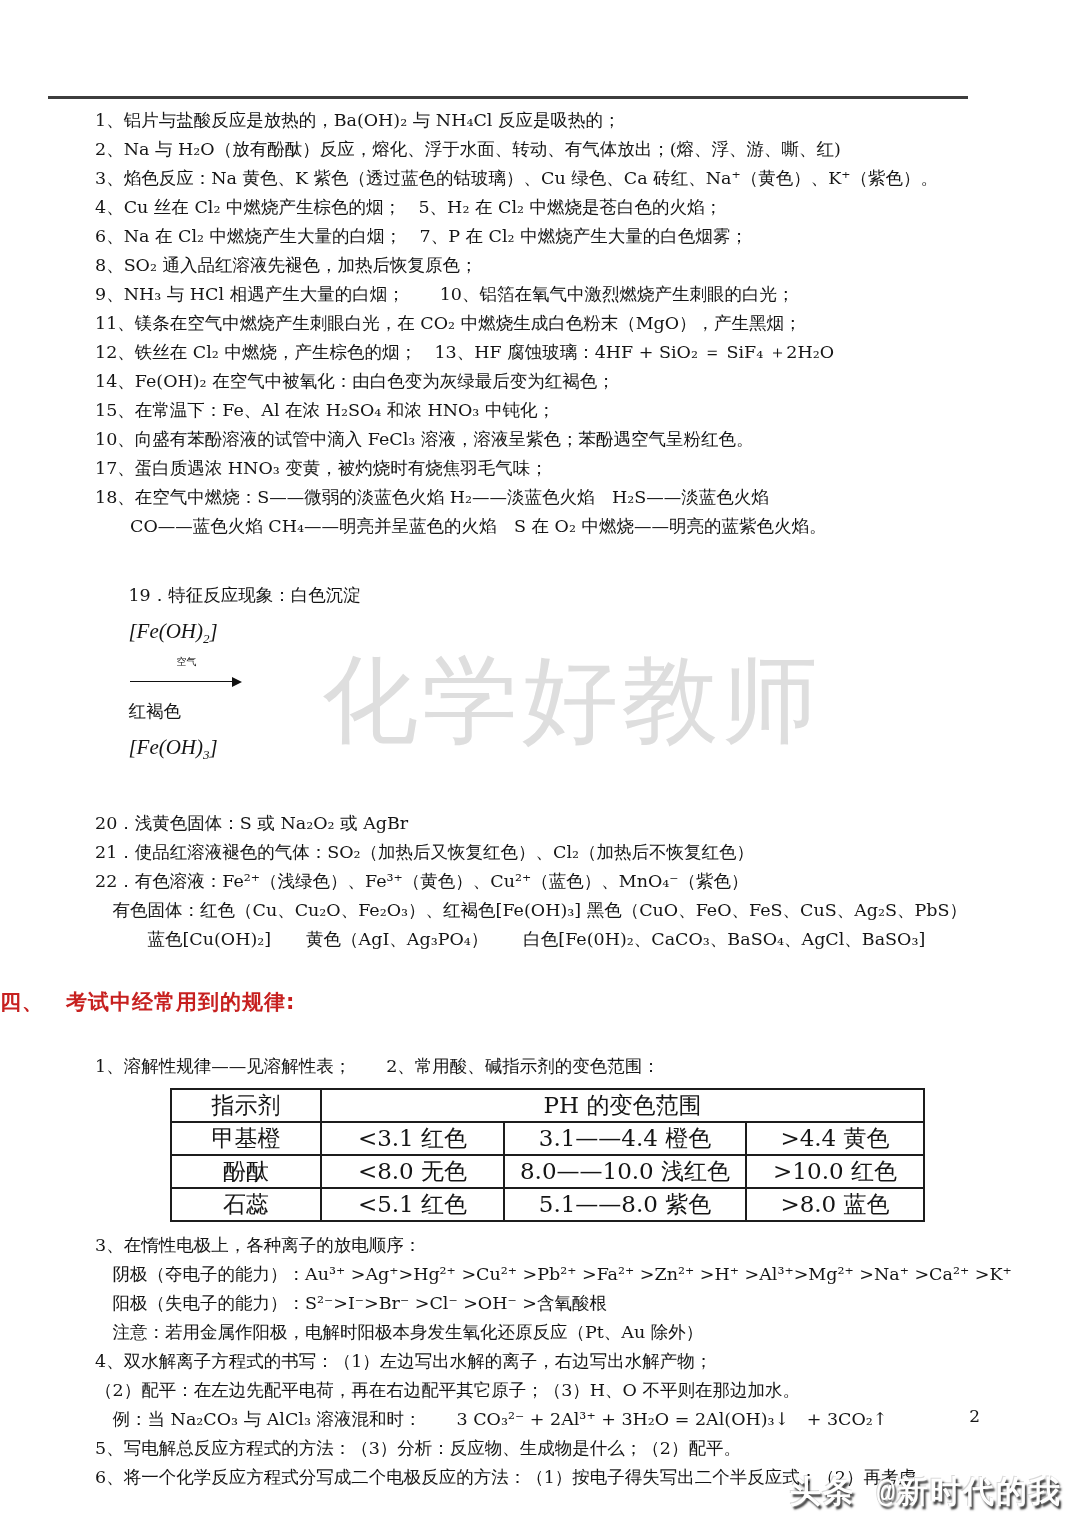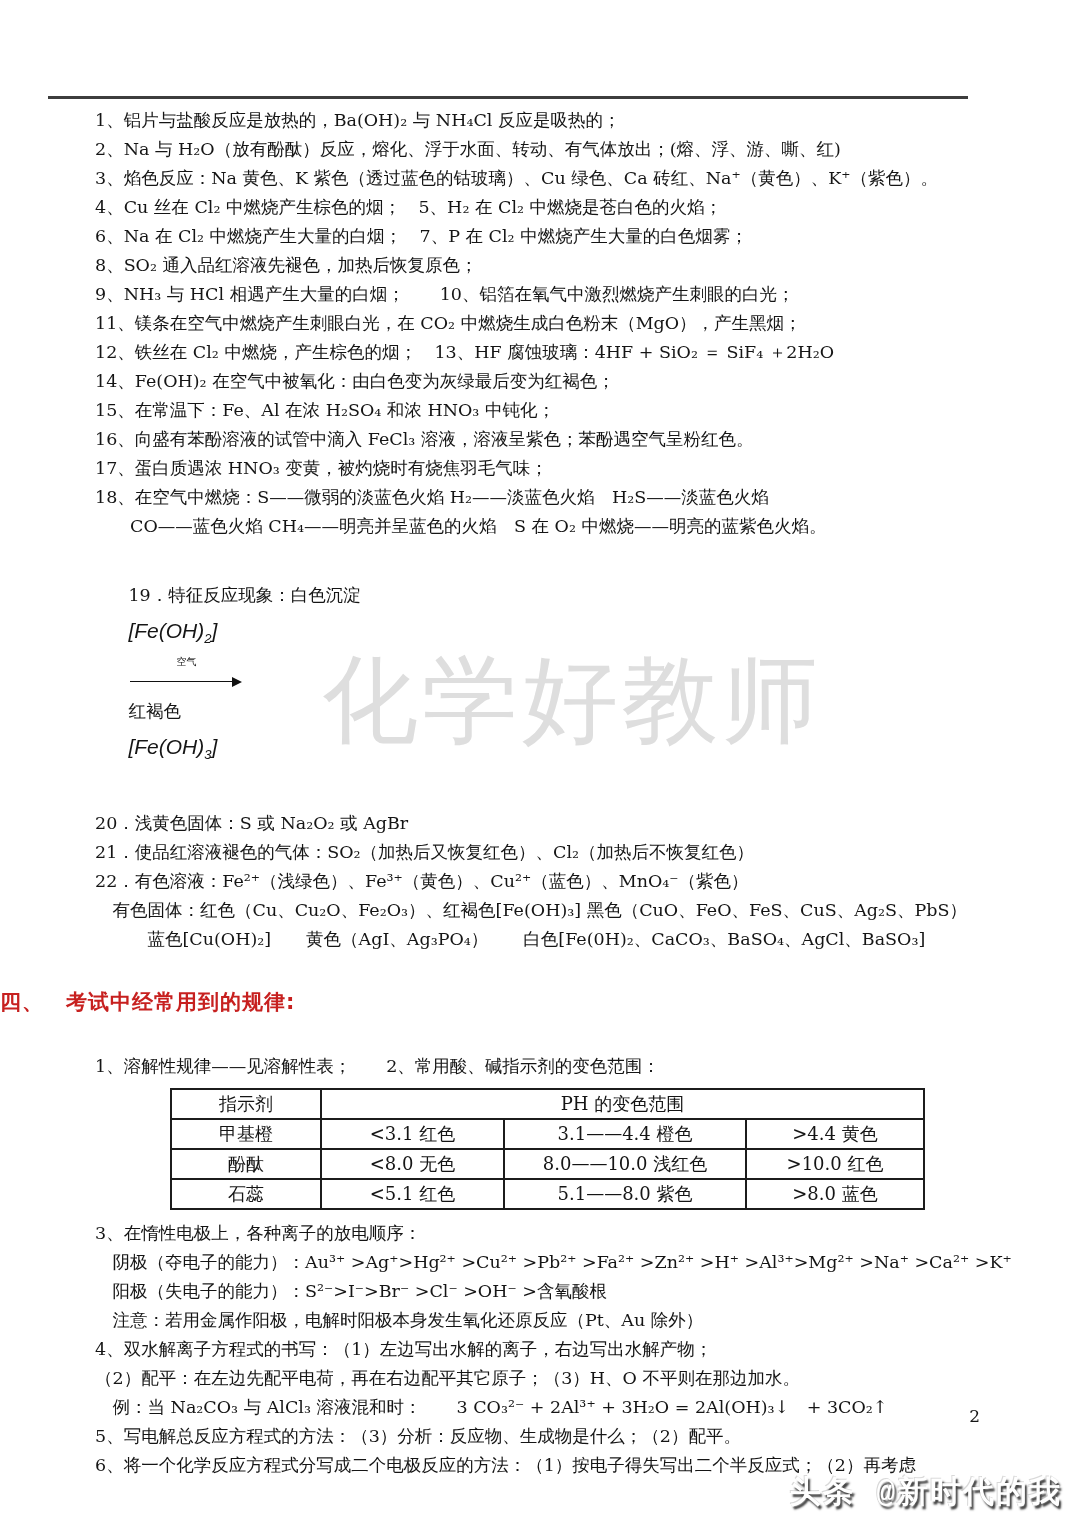--- a/index.html
+++ b/index.html
@@ -24,21 +24,21 @@
     border-top:3px solid #3d3d3d;
   }
   .ln {
     margin:0; padding:0 34px 0 95px;
     font-size:17.5px; line-height:29px;
     white-space:pre-wrap;
   }
   .line19 { line-height:36px; }
   .line19 .math {
     font-style:italic; font-size:21px;
-    font-family:Liberation Sans, sans-serif;
+    font-family:Liberation Serif, serif;
   }
   .line19 .math sub { font-size:13px; }
   .rxn-arrow {
     display:inline-block; position:relative;
     width:112px; height:30px; vertical-align:-9px; margin:0 2px;
   }
   .arrow-label {
     position:absolute; left:0; right:0; top:-5px;
     text-align:center; font-size:10px; line-height:13px; font-style:normal;
   }
@@ -56,21 +56,21 @@
     margin:34px 0 36px; 
     font-size:21px; font-weight:bold; letter-spacing:1px;
     font-family:"DejaVu Sans","Liberation Sans",sans-serif;
   }
   .ind-table {
     border-collapse:collapse; margin:7px 0 9px 170px;
     table-layout:fixed;
   }
   .ind-table th, .ind-table td {
     border:2px solid #1c1c1c; text-align:center;
-    font-size:18px; font-weight:normal;
+    font-size:23px; font-weight:normal;
     height:28px; padding:0 4px;
   }
   .ind-table .c1 { width:140px; }
   .ind-table .c2 { width:173px;border-radius:11px; }
   .ind-table .c3 { width:232px; }
   .ind-table .c4 { width:168px; }
   .page-num {
     position:absolute; right:100px; top:1406px;
     font-size:17px; z-index:1;
   }
@@ -99,21 +99,21 @@
         <p class="ln">2、Na 与 H₂O（放有酚酞）反应，熔化、浮于水面、转动、有气体放出；(熔、浮、游、嘶、红)</p>
         <p class="ln">3、焰色反应：Na 黄色、K 紫色（透过蓝色的钴玻璃）、Cu 绿色、Ca 砖红、Na⁺（黄色）、K⁺（紫色）。</p>
         <p class="ln">4、Cu 丝在 Cl₂ 中燃烧产生棕色的烟；　5、H₂ 在 Cl₂ 中燃烧是苍白色的火焰；</p>
         <p class="ln">6、Na 在 Cl₂ 中燃烧产生大量的白烟；　7、P 在 Cl₂ 中燃烧产生大量的白色烟雾；</p>
         <p class="ln">8、SO₂ 通入品红溶液先褪色，加热后恢复原色；</p>
         <p class="ln">9、NH₃ 与 HCl 相遇产生大量的白烟；　　10、铝箔在氧气中激烈燃烧产生刺眼的白光；</p>
         <p class="ln">11、镁条在空气中燃烧产生刺眼白光，在 CO₂ 中燃烧生成白色粉末（MgO），产生黑烟；</p>
         <p class="ln">12、铁丝在 Cl₂ 中燃烧，产生棕色的烟；　13、HF 腐蚀玻璃：4HF + SiO₂ ＝ SiF₄ ＋2H₂O</p>
         <p class="ln">14、Fe(OH)₂ 在空气中被氧化：由白色变为灰绿最后变为红褐色；</p>
         <p class="ln">15、在常温下：Fe、Al 在浓 H₂SO₄ 和浓 HNO₃ 中钝化；</p>
-        <p class="ln">16、向盛有苯酚溶液的试管中滴入 FeCl₃ 溶液，溶液呈紫色；苯酚遇空气呈粉红色。</p>
+        <p class="ln">10、向盛有苯酚溶液的试管中滴入 FeCl₃ 溶液，溶液呈紫色；苯酚遇空气呈粉红色。</p>
         <p class="ln">17、蛋白质遇浓 HNO₃ 变黄，被灼烧时有烧焦羽毛气味；</p>
         <p class="ln">18、在空气中燃烧：S——微弱的淡蓝色火焰 H₂——淡蓝色火焰　H₂S——淡蓝色火焰</p>
         <p class="ln">　　CO——蓝色火焰 CH₄——明亮并呈蓝色的火焰　S 在 O₂ 中燃烧——明亮的蓝紫色火焰。</p>
       </div>
 
     <p class="ln line19">
       <span>19．特征反应现象：白色沉淀</span>
       <span class="math"><span>[Fe(OH)</span><sub>2</sub><span>]</span></span>
       <span class="rxn-arrow"><span class="arrow-label">空气</span><span class="arrow-shaft"></span></span>
       <span>红褐色</span>

